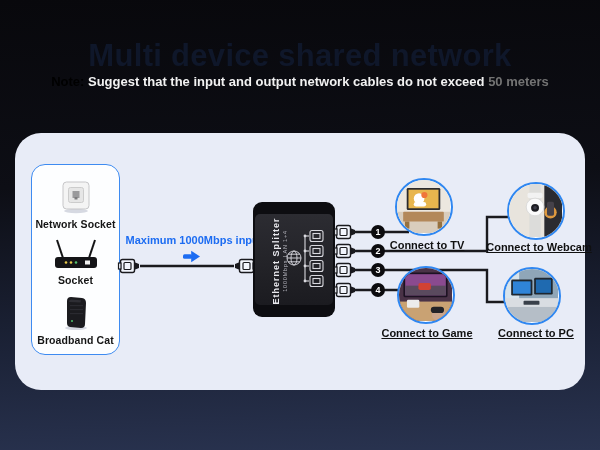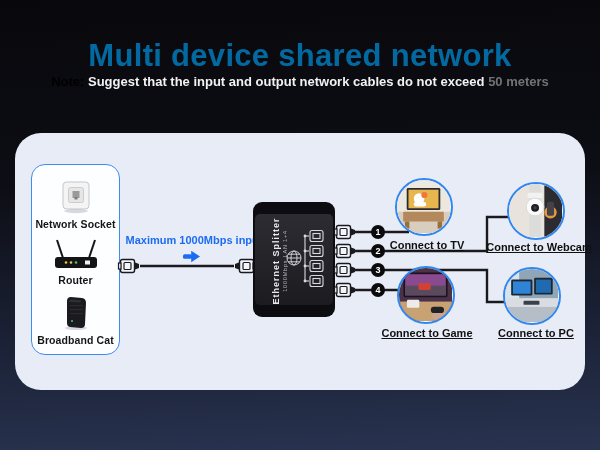--- a/index.html
+++ b/index.html
@@ -7,21 +7,21 @@
   body {
     font-family:"Liberation Sans", sans-serif;
     background:linear-gradient(178deg,#08080c 0%,#0d0e15 40%,#1c2338 75%,#293350 100%);
     position:relative;
   }
   .abs { position:absolute; }
 
   
   .title {
     left:0; top:38px; width:600px; text-align:center;
-    color:#0369a1; font-size:31px; font-weight:bold; letter-spacing:.3px;
+    color:#0f172a; font-size:31px; font-weight:bold; letter-spacing:.3px;
   }
   .note {
     left:0; top:74px; width:600px; text-align:center;
     color:#f2f2f2; font-size:13px; font-weight:bold;
   }
   .note .red { color:#000000; }
   .note .blue { color:#737373; }
 
   
   .card {
@@ -119,21 +119,21 @@
 
   <svg class="ic gap1" width="46" height="33" viewBox="0 0 46 33">
     <path d="M10,20 L4,2" stroke="#141416" stroke-width="2" fill="none"></path>
     <path d="M36,20 L42,2" stroke="#141416" stroke-width="2" fill="none"></path>
     <rect x="2" y="19" width="42" height="11" rx="3" fill="#141417"></rect>
     <circle cx="13" cy="24.5" r="1.3" fill="#e8cb4a"></circle>
     <circle cx="18" cy="24.5" r="1.3" fill="#e8cb4a"></circle>
     <circle cx="23" cy="24.5" r="1.3" fill="#55c16e"></circle>
     <rect x="32" y="22.5" width="5" height="4" fill="#f0f0f0"></rect>
   </svg>
-  <div class="dev-label">Router</div>
+  <div class="dev-label">Socket</div>
 
   <svg class="ic gap2" width="32" height="36" viewBox="0 0 32 36">
     <ellipse cx="16" cy="33" rx="11" ry="2" fill="#d6d9e2"></ellipse>
     <path d="M7,6 Q7,2 11,2 L22,3 Q26,3.5 26,8 L25,29 Q25,33 21,33 L10,32 Q7,31.5 7,28 Z" fill="#1b1b1f"></path>
     <path d="M9,6.5 Q9,4.5 11.5,4.5 L21,5.2 L20.5,7.5 L9.5,7 Z" fill="#2e2e34"></path>
     <rect x="10" y="10" width="13" height="1.2" fill="#2a2a30"></rect>
     <rect x="10" y="14" width="13" height="1.2" fill="#2a2a30"></rect>
     <rect x="10" y="18" width="13" height="1.2" fill="#2a2a30"></rect>
     <circle cx="12" cy="26" r="1" fill="#4ec36d"></circle>
   </svg>

